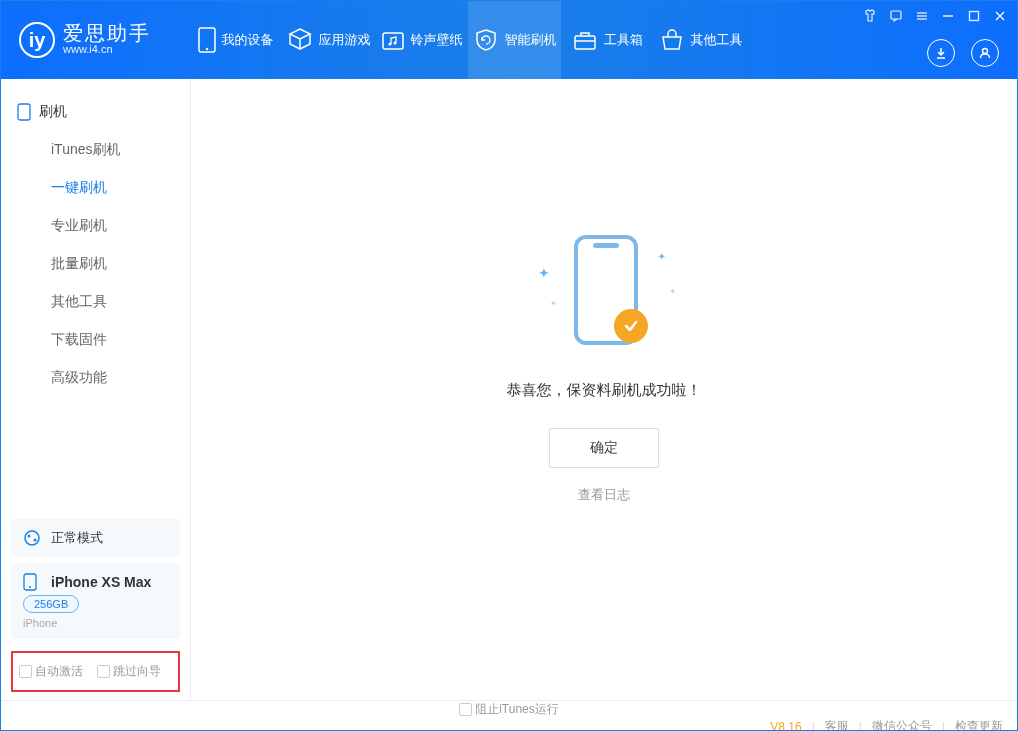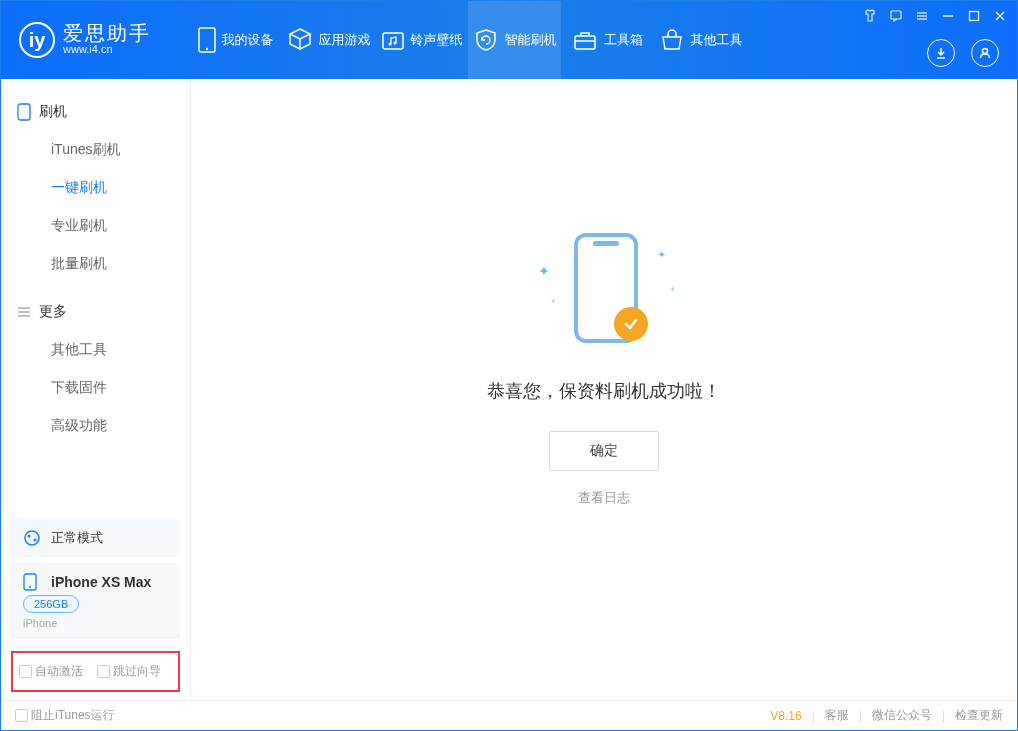--- a/index.html
+++ b/index.html
@@ -41,25 +41,25 @@
 .checkbox-row { border: 2px solid #e63946; margin: 12px 10px 8px 10px; padding: 10px 6px; display: flex; gap: 14px; font-size: 12px; color: #999; }
 .cb { display: flex; align-items: center; gap: 3px; cursor: pointer; }
 .cb-box { width: 13px; height: 13px; border: 1px solid #ccc; border-radius: 2px; }
 
 .main { flex: 1; display: flex; flex-direction: column; align-items: center; justify-content: center; padding-bottom: 40px; }
 .phone-illustration { position: relative; width: 160px; height: 120px; margin-bottom: 26px; }
 .phone-body { position: absolute; left: 50px; top: 0; width: 64px; height: 110px; border: 4px solid #7fb8e8; border-radius: 12px; background: #fff; }
 .phone-notch { position: absolute; top: 4px; left: 50%; transform: translateX(-50%); width: 26px; height: 5px; background: #7fb8e8; border-radius: 3px; }
 .check-badge { position: absolute; right: 36px; bottom: 12px; width: 34px; height: 34px; background: #f5a623; border-radius: 50%; display: flex; align-items: center; justify-content: center; }
 .spark { position: absolute; color: #6ab4f5; font-size: 14px; }
-.success-text { font-size: 18px; color: #333; margin-bottom: 28px; }
+.success-text { font-size: 15px; color: #333; margin-bottom: 28px; }
 .ok-btn { padding: 10px 40px; border: 1px solid #ddd; background: #fff; font-size: 14px; color: #444; cursor: pointer; border-radius: 2px; text-align: center; }
 .view-log { margin-top: 18px; color: #999; font-size: 13px; cursor: pointer; }
 
-.footer { height: 30px; border-top: 1px solid #eee; display: flex; align-items: center; padding: 0 14px; font-size: 12px; color: #999; }
+.footer { height: 30px; border-top: 1px solid #eee; display: flex; align-items: center; padding: 0 14px; font-size: 12px; color: #999; flex-direction: column; }
 .footer-left { display: flex; align-items: center; gap: 6px; }
 .footer-right { margin-left: auto; display: flex; align-items: center; gap: 10px; }
 .footer-version { color: #f5a623; }
 .footer-link { color: #999; cursor: pointer; }
 .footer-sep { color: #ddd; }
 </style>
 </head>
 <body>
 
 <div class="header">
@@ -189,28 +189,20 @@
         <svg width="14" height="18">
             <rect x="1" y="1" width="12" height="16" rx="2" fill="none" stroke="#1a7fe8" stroke-width="1.3"></rect>
           </svg>
         <span>刷机</span>
       </div>
       <div class="side-item">iTunes刷机</div>
       <div class="side-item active">一键刷机</div>
       <div class="side-item">专业刷机</div>
       <div class="side-item">批量刷机</div>
 
-      <div class="side-group-title" style="margin-top:10px;">
-        <svg width="14" height="14">
-            <line x1="1" y1="3" x2="13" y2="3" stroke="#999" stroke-width="1.3"></line>
-            <line x1="1" y1="7" x2="13" y2="7" stroke="#999" stroke-width="1.3"></line>
-            <line x1="1" y1="11" x2="13" y2="11" stroke="#999" stroke-width="1.3"></line>
-          </svg>
-        <span>更多</span>
-      </div>
       <div class="side-item">其他工具</div>
       <div class="side-item">下载固件</div>
       <div class="side-item">高级功能</div>
     </div>
 
     <div class="device-panel">
       <div class="device-card mode">
         <svg width="18" height="18">
             <circle cx="9" cy="9" r="7" fill="none" stroke="#1a7fe8" stroke-width="1.5"></circle>
             <circle cx="6" cy="7" r="1.5" fill="#1a7fe8"></circle>

